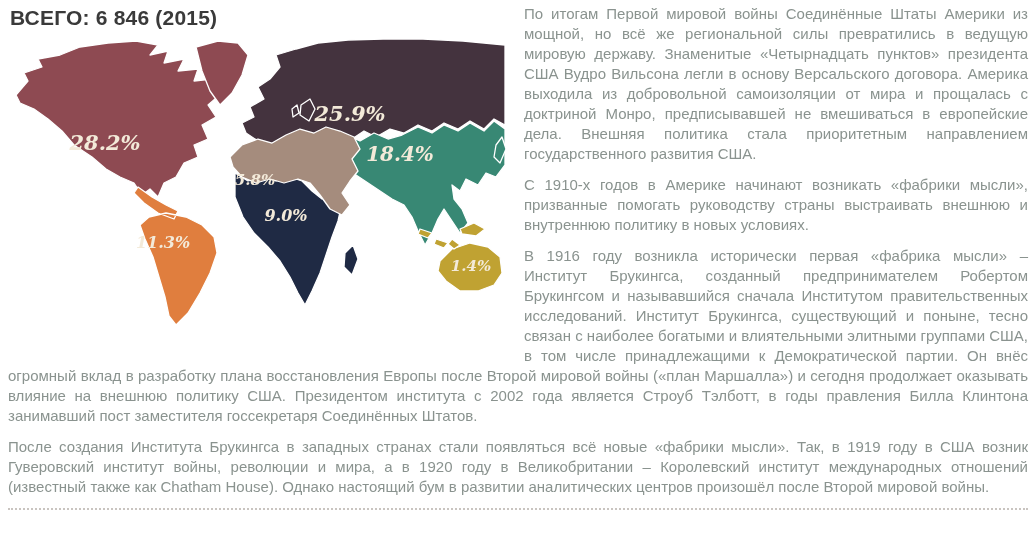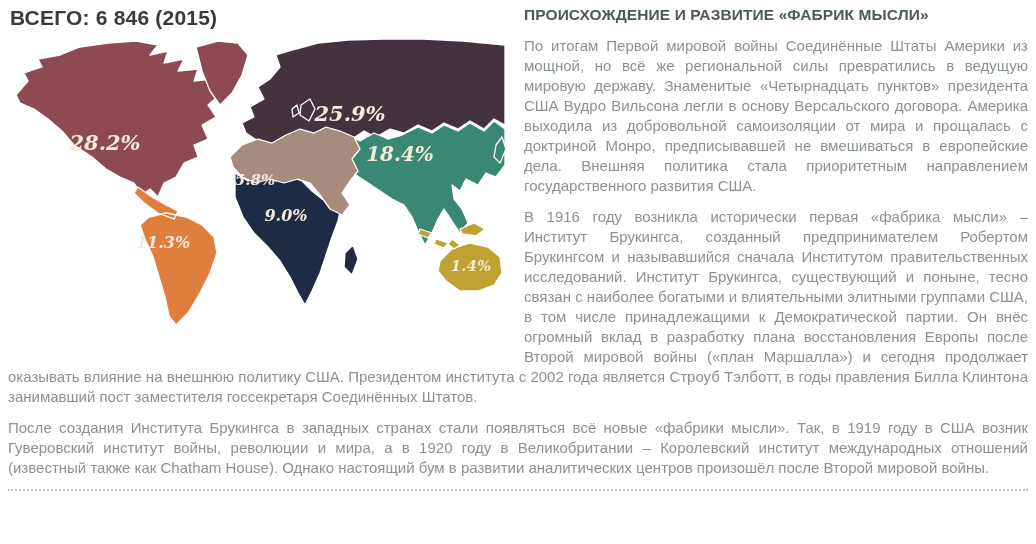--- a/index.html
+++ b/index.html
@@ -70,20 +70,20 @@
       <text x="97" y="117" font-size="21">28.2%</text>
       <text x="155" y="215" font-size="16">11.3%</text>
       <text x="342" y="88" font-size="21">25.9%</text>
       <text x="392" y="128" font-size="20">18.4%</text>
       <text x="247" y="152" font-size="15">5.8%</text>
       <text x="278" y="188" font-size="16">9.0%</text>
       <text x="463" y="238" font-size="15">1.4%</text>
     </svg>
   </div>
 
-  <h1 class="article-heading">ПРОИСХОЖДЕНИЕ И РАЗВИТИЕ «ФАБРИК МЫСЛИ»</h1>
 
   <p class="article-p">По итогам Первой мировой войны Соединённые Штаты Америки из мощной, но всё же региональной силы превратились в ведущую мировую державу. Знаменитые «Четырнадцать пунктов» президента США Вудро Вильсона легли в основу Версальского договора. Америка выходила из добровольной самоизоляции от мира и прощалась с доктриной Монро, предписывавшей не вмешиваться в европейские дела. Внешняя политика стала приоритетным направлением государственного развития США.</p>
+  <p class="article-p">С 1910-х годов в Америке начинают возникать «фабрики мысли», призванные помогать руководству страны выстраивать внешнюю и внутреннюю политику в новых условиях.</p>
   <p class="article-p">В 1916 году возникла исторически первая «фабрика мысли» – Институт Брукингса, созданный предпринимателем Робертом Брукингсом и называвшийся сначала Институтом правительственных исследований. Институт Брукингса, существующий и поныне, тесно связан с наиболее богатыми и влиятельными элитными группами США, в том числе принадлежащими к Демократической партии. Он внёс огромный вклад в разработку плана восстановления Европы после Второй мировой войны («план Маршалла») и сегодня продолжает оказывать влияние на внешнюю политику США. Президентом института с 2002 года является Строуб Тэлботт, в годы правления Билла Клинтона занимавший пост заместителя госсекретаря Соединённых Штатов.</p>
   <p class="article-p">После создания Института Брукингса в западных странах стали появляться всё новые «фабрики мысли». Так, в 1919 году в США возник Гуверовский институт войны, революции и мира, а в 1920 году в Великобритании – Королевский институт международных отношений (известный также как Chatham House). Однако настоящий бум в развитии аналитических центров произошёл после Второй мировой войны.</p>
 
   <div class="dotted-divider"></div>
 </div>
 
 </body></html>

